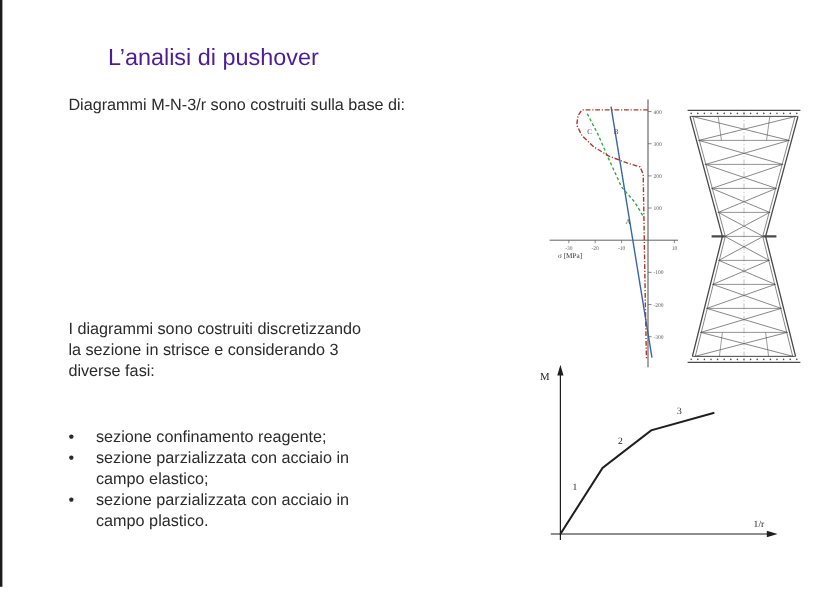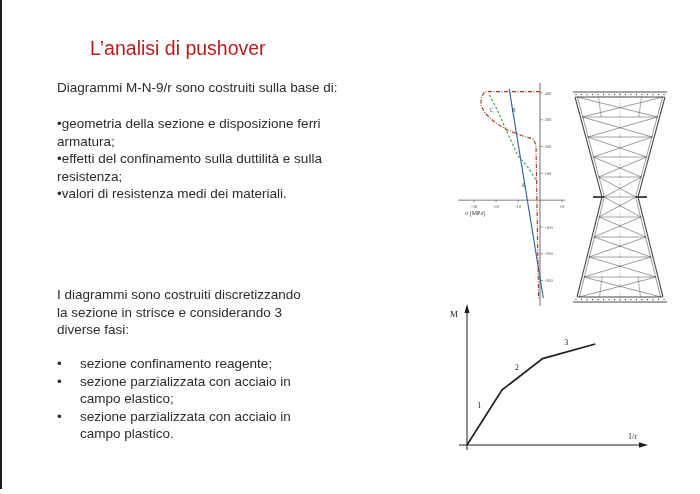--- a/index.html
+++ b/index.html
@@ -4,48 +4,41 @@
 <style>
   html,body{margin:0;padding:0;background:#ffffff;}
   #page{position:relative;width:700px;height:494px;background:#ffffff;overflow:hidden;
         font-family:"Liberation Sans",sans-serif;color:#2b2b2b;}
   #left-border{position:absolute;left:0;top:0;width:2px;height:489px;}
   #slide-title{position:absolute;left:90px;top:37px;font-size:19.5px;font-weight:400;margin:0;}
   .body-text{font-size:13.5px;line-height:17.5px;white-space:pre-line;margin:0;}
   #intro{position:absolute;left:57px;top:79px;width:360px;}
   #bullets1{position:absolute;left:57px;top:115px;width:350px;}
   #bullets1 .b1item{font-size:13.5px;line-height:17.5px;white-space:pre-line;}
-  #para2{position:absolute;left:57px;top:286px;width:340px;}
+  #para2{position:absolute;left:57px;top:265px;width:340px;}
   #bullets2{position:absolute;left:57px;top:355px;width:320px;list-style:none;margin:0;padding:0;}
   #bullets2 .b2item{display:flex;font-size:13.5px;line-height:17.5px;}
   #bullets2 .b2bullet{width:23px;flex:0 0 23px;}
   #bullets2 .b2text{white-space:pre-line;}
   .fig{position:absolute;}
   #stress-fig{left:455px;top:80px;}
   #tower-fig{left:568px;top:84px;}
   #moment-fig{left:443px;top:300px;}
   svg text{font-family:"Liberation Serif",serif;}
 </style>
 </head>
 <body>
 
 <div id="page">
   <div id="left-border" style="background: rgb(28, 28, 28);"></div>
 
-  <h1 id="slide-title" style="color: #b91c1c;">L’analisi di pushover</h1>
+  <h1 id="slide-title" style="color: #4c1d95;">L’analisi di pushover</h1>
 
-  <p id="intro" class="body-text">Diagrammi M-N-9/r sono costruiti sulla base di:</p>
+  <p id="intro" class="body-text">Diagrammi M-N-3/r sono costruiti sulla base di:</p>
 
-  <div id="bullets1">
-      <div class="b1item">•geometria della sezione e disposizione ferri
-armatura;</div>
-      <div class="b1item">•effetti del confinamento sulla duttilità e sulla
-resistenza;</div>
-      <div class="b1item">•valori di resistenza medi dei materiali.</div>
-    </div>
 
   <p id="para2" class="body-text">I diagrammi sono costruiti discretizzando
 la sezione in strisce e considerando 3
 diverse fasi:</p>
 
   <ul id="bullets2">
       <li class="b2item">
         <span class="b2bullet">•</span>
         <span class="b2text">sezione confinamento reagente;</span>
       </li>

